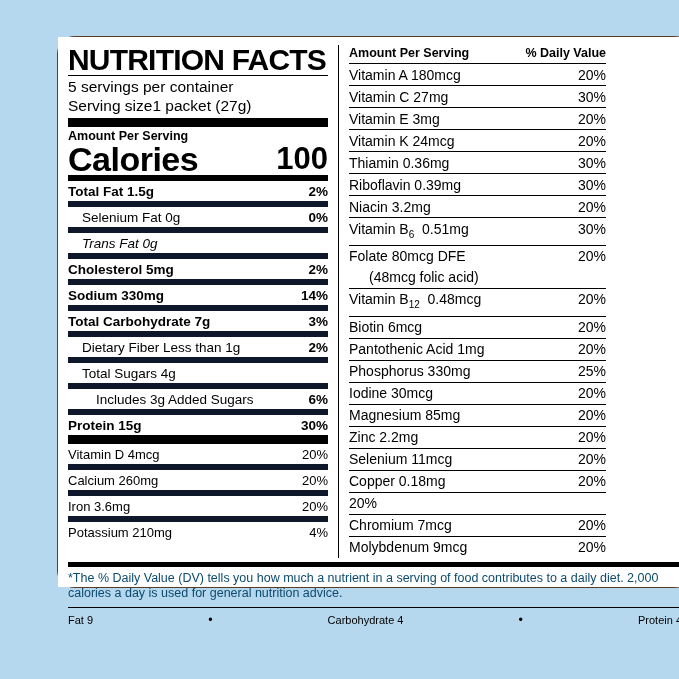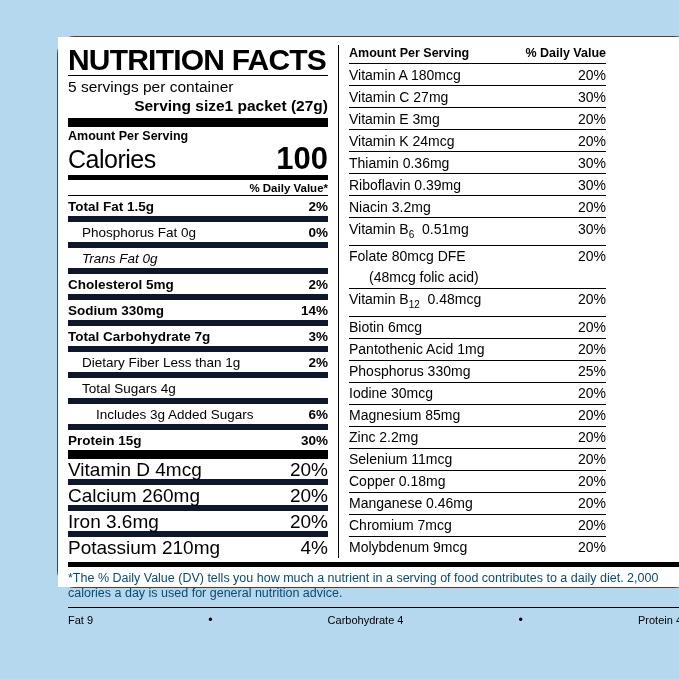--- a/index.html
+++ b/index.html
@@ -67,22 +67,22 @@
     white-space: nowrap;
   }
   .servings {
     font-size: 15.5px;
     line-height: 19px;
     color: #000;
     margin-top: 1px;
   }
   .serving-size-row {
     display: flex;
-    justify-content: flex-end;
-    font-weight: bold;
+    justify-content: flex-start;
+    font-weight: normal;
     font-size: 15.5px;
     line-height: 19px;
     color: #000;
     margin-top: 0px;
   }
   .rule-thick {
     border-bottom: 9px solid #000;
     margin-top: 3px;
   }
   .rule-med {
@@ -97,22 +97,22 @@
     line-height: 15px;
     margin-top: 2px;
   }
   .cal-row {
     display: flex;
     align-items: flex-end;
     justify-content: space-between;
     margin-top: -2px;
   }
   .cal-label {
-    font-weight: normal;
-    font-size: 25px;
+    font-weight: bold;
+    font-size: 34px;
     line-height: 31px;
     letter-spacing: -0.5px;
   }
   .cal-value {
     font-weight: bold;
     font-size: 31px;
     line-height: 33px;
   }
   .dv-header {
     text-align: right;
@@ -133,21 +133,21 @@
   .nrow .name { white-space: nowrap; }
   .nrow .dv { font-weight: bold; white-space: nowrap; }
   .b { font-weight: bold; }
   .i { font-style: italic; }
   .ind1 { padding-left: 14px; }
   .ind2 { padding-left: 28px; }
   .rule-thick2 {
     border-bottom: 9px solid #000;
   }
   .vit-block .nrow {
-    font-size: 19px;
+    font-size: 13px;
     align-items: flex-end;
   }
   
   .rhead {
     display: flex;
     justify-content: space-between;
     font-weight: bold;
     font-size: 12.5px;
     line-height: 16px;
     padding-bottom: 2px;
@@ -225,29 +225,28 @@
           <div class="rule-thick"></div>
 
           <div class="amt-per-serving">Amount Per Serving</div>
           <div class="cal-row">
             <span class="cal-label">Calories</span>
             <span class="cal-value">100</span>
           </div>
 
           <div class="rule-med"></div>
 
-          <div class="dv-header">% Daily Value*</div>
 
           <div class="main-block">
             <div class="nrow" style="border-top:1px solid #000;">
               <span class="name b">Total Fat 1.5g</span>
               <span class="dv">2%</span>
             </div>
             <div class="nrow">
-              <span class="name ind1">Phosphorus Fat 0g</span>
+              <span class="name ind1">Selenium Fat 0g</span>
               <span class="dv">0%</span>
             </div>
             <div class="nrow">
               <span class="name ind1 i">Trans Fat 0g</span>
               <span class="dv"></span>
             </div>
             <div class="nrow">
               <span class="name b">Cholesterol 5mg</span>
               <span class="dv">2%</span>
             </div>
@@ -373,21 +372,20 @@
           </div>
           <div class="rrow">
             <span class="rname">Selenium  11mcg</span>
             <span class="rdv">20%</span>
           </div>
           <div class="rrow">
             <span class="rname">Copper  0.18mg</span>
             <span class="rdv">20%</span>
           </div>
           <div class="rrow">
-            <span class="rname">Manganese  0.46mg</span>
             <span class="rdv">20%</span>
           </div>
           <div class="rrow">
             <span class="rname">Chromium  7mcg</span>
             <span class="rdv">20%</span>
           </div>
           <div class="rrow noline">
             <span class="rname">Molybdenum  9mcg</span>
             <span class="rdv">20%</span>
           </div>

